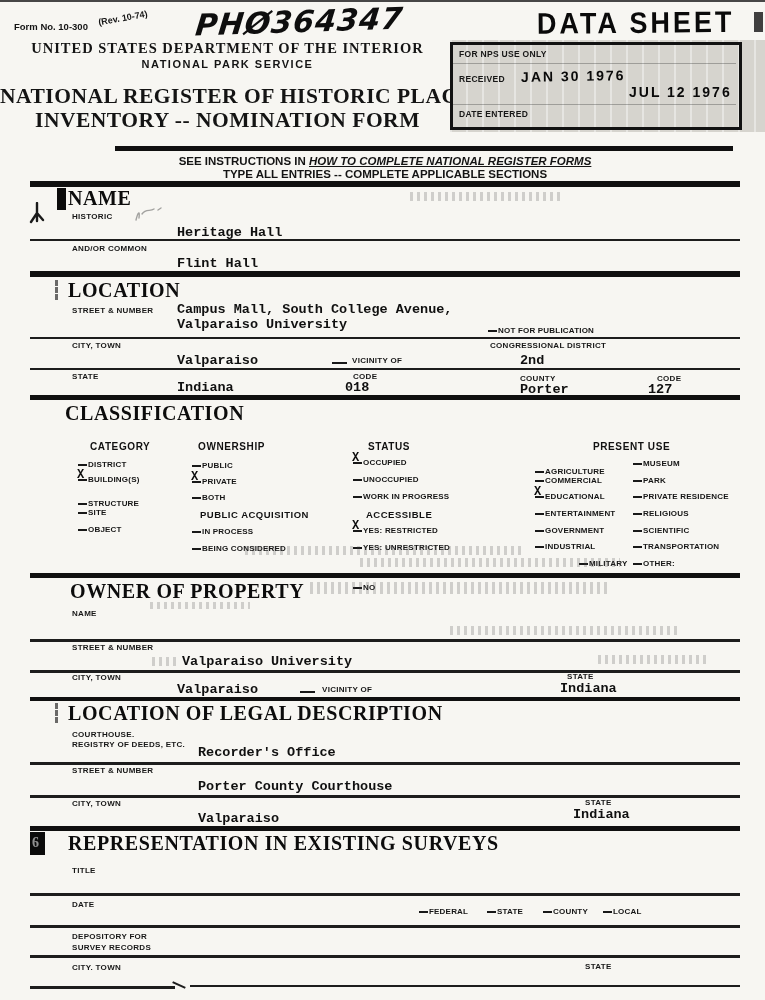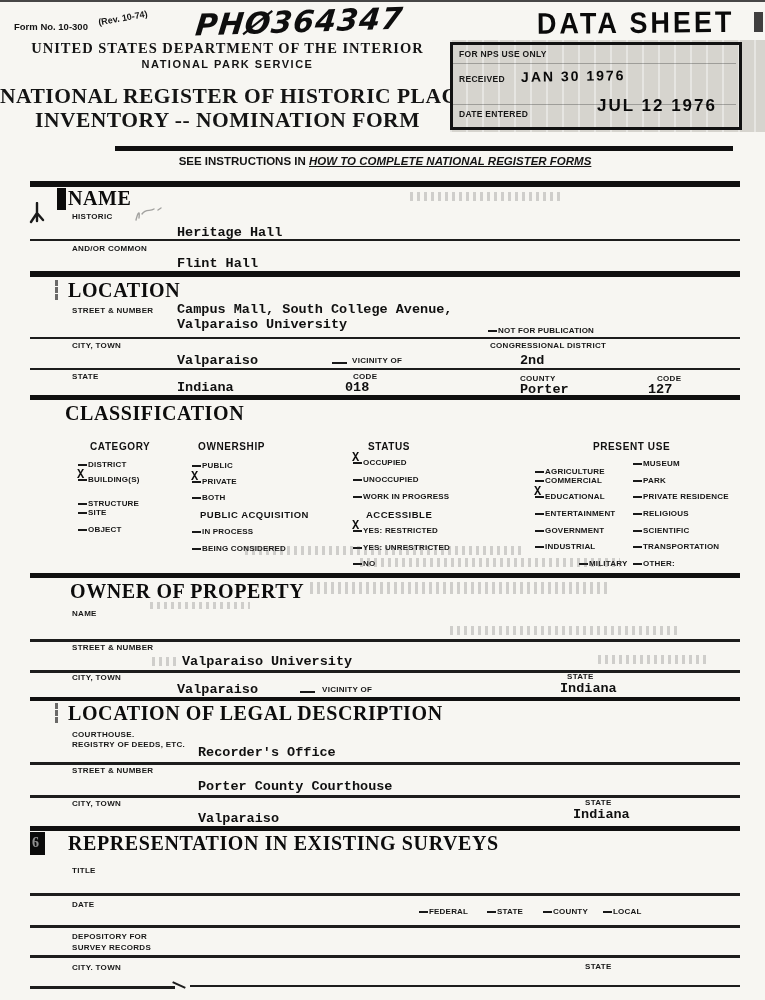--- a/index.html
+++ b/index.html
@@ -42,28 +42,29 @@
   <div class="stamp" style="left:537px;top:8px;font-size:27px;letter-spacing:3px;transform:scaleY(1.1) rotate(-.5deg);">DATA SHEET</div>
   <div class="abs" style="left:754px;top:12px;width:9px;height:20px;background:#111;opacity:.8;"></div>
 
   <div class="abs" style="left:450px;top:40px;width:315px;height:92px;background:#d6d4ce;
               background-image:repeating-linear-gradient(90deg,rgba(255,255,255,.4) 0 2px,rgba(0,0,0,0) 2px 16px);"></div>
   <div class="abs" style="left:450px;top:42px;width:286px;height:82px;border:3px solid #121212;"></div>
   <div class="lbl" style="left:459px;top:49px;font-size:8.5px;">FOR NPS USE ONLY</div>
   <div class="hline" style="left:453px;top:63px;width:283px;height:1px;opacity:.3;"></div>
   <div class="lbl" style="left:459px;top:74px;font-size:8.5px;">RECEIVED</div>
   <div class="stamp" style="left:521px;top:68px;font-size:14px;letter-spacing:2px;transform:rotate(-1deg);">JAN 30 1976</div>
-  <div class="stamp" style="left:597px;top:96px;font-size:17px;letter-spacing:2px;">JUL 12 1976</div>
+  <div class="stamp" style="left:597px;top:84px;font-size:14px;letter-spacing:2px;padding-left:32px;">JUL 12 1976</div>
   <div class="hline" style="left:453px;top:104px;width:283px;height:1px;opacity:.3;"></div>
   <div class="lbl" style="left:459px;top:109px;font-size:8.5px;">DATE ENTERED</div>
 
   <div class="hbar" style="left:115px;top:146px;width:618px;"></div>
   <div class="center-line" style="left:30px;top:155px;width:710px;font:700 11.5px 'Liberation Sans',sans-serif;">
     <span>SEE INSTRUCTIONS IN </span><span style="font-style:italic;text-decoration:underline;">HOW TO COMPLETE NATIONAL REGISTER FORMS</span>
   </div>
+  <div class="center-line" style="left:30px;top:168px;width:710px;font:700 11.5px 'Liberation Sans',sans-serif;">TYPE ALL ENTRIES -- COMPLETE APPLICABLE SECTIONS</div>
 
   <div class="hbar" style="left:30px;top:181px;width:710px;height:6px;"></div>
   <div class="numblob" style="left:57px;top:188px;width:9px;height:22px;"></div>
   <div class="sec-title" style="left:68px;top:188px;">NAME</div>
   <div class="smudge" style="left:410px;top:192px;width:150px;height:9px;"></div>
 
   <svg class="abs" style="left:28px;top:202px;" width="18" height="22" viewBox="0 0 18 22">
     <path d="M9,1 L9,11 M9,11 L3,20 M9,11 L9,19 M9,11 L15,18" stroke="#1a1a1a" stroke-width="2.4" fill="none" stroke-linecap="round"></path>
   </svg>
   <svg class="abs" style="left:130px;top:204px;opacity:.45;filter:blur(.4px);" width="34" height="20" viewBox="0 0 34 20">
@@ -125,21 +126,21 @@
   <div class="subhead" style="left:200px;top:510px;">PUBLIC ACQUISITION</div>
   <div class="cb" style="left:192px;top:528px;"><i class="mark"></i><span class="dash"></span><span>IN PROCESS</span></div>
   <div class="cb" style="left:192px;top:545px;"><i class="mark"></i><span class="dash"></span><span>BEING CONSIDERED</span></div>
 
   <div class="cb" style="left:353px;top:459px;"><i class="mark">X</i><span class="dash"></span><span>OCCUPIED</span></div>
   <div class="cb" style="left:353px;top:476px;"><i class="mark"></i><span class="dash"></span><span>UNOCCUPIED</span></div>
   <div class="cb" style="left:353px;top:493px;"><i class="mark"></i><span class="dash"></span><span>WORK IN PROGRESS</span></div>
   <div class="subhead" style="left:366px;top:510px;">ACCESSIBLE</div>
   <div class="cb" style="left:353px;top:527px;"><i class="mark">X</i><span class="dash"></span><span>YES: RESTRICTED</span></div>
   <div class="cb" style="left:353px;top:544px;"><i class="mark"></i><span class="dash"></span><span>YES: UNRESTRICTED</span></div>
-  <div class="cb" style="left:353px;top:560px;"><i class="mark"></i><span class="dash"></span><span>NO</span></div>
+  <div class="cb" style="left:353px;top:584px;"><i class="mark"></i><span class="dash"></span><span>NO</span></div>
 
   <div class="cb" style="left:535px;top:460px;margin-top:8px;"><i class="mark"></i><span class="dash"></span><span>AGRICULTURE</span></div>
   <div class="cb" style="left:535px;top:477px;"><i class="mark"></i><span class="dash"></span><span>COMMERCIAL</span></div>
   <div class="cb" style="left:535px;top:493px;"><i class="mark">X</i><span class="dash"></span><span>EDUCATIONAL</span></div>
   <div class="cb" style="left:535px;top:510px;"><i class="mark"></i><span class="dash"></span><span>ENTERTAINMENT</span></div>
   <div class="cb" style="left:535px;top:527px;"><i class="mark"></i><span class="dash"></span><span>GOVERNMENT</span></div>
   <div class="cb" style="left:535px;top:543px;"><i class="mark"></i><span class="dash"></span><span>INDUSTRIAL</span></div>
   <div class="cb" style="left:535px;top:560px;padding-left:44px;"><i class="mark"></i><span class="dash"></span><span>MILITARY</span></div>
 
   <div class="cb" style="left:633px;top:460px;"><i class="mark"></i><span class="dash"></span><span>MUSEUM</span></div>

